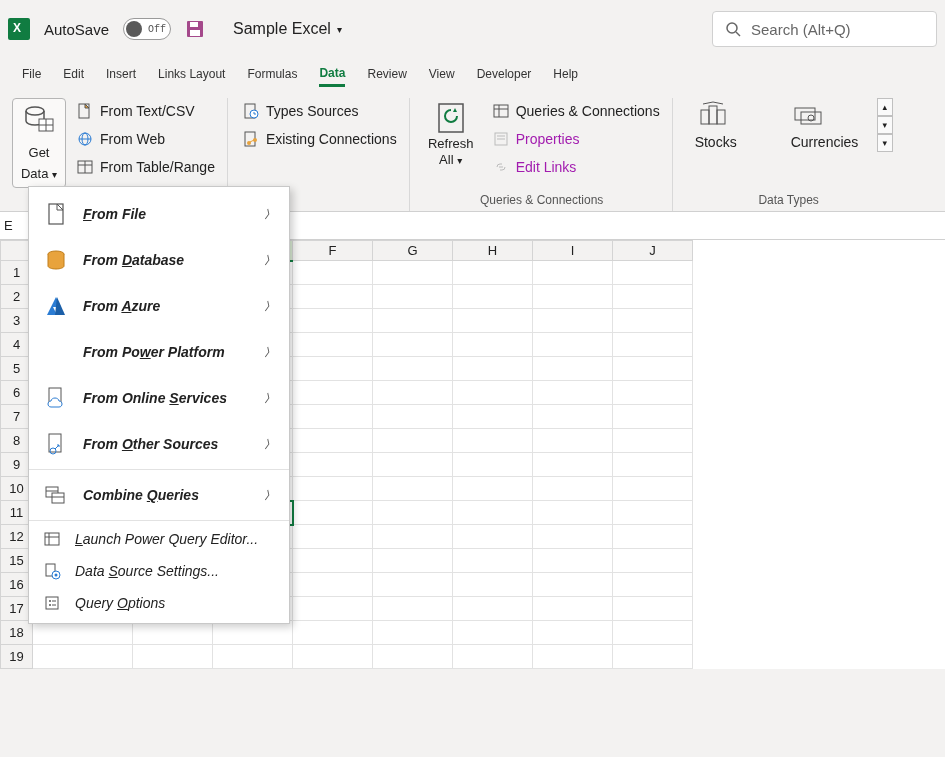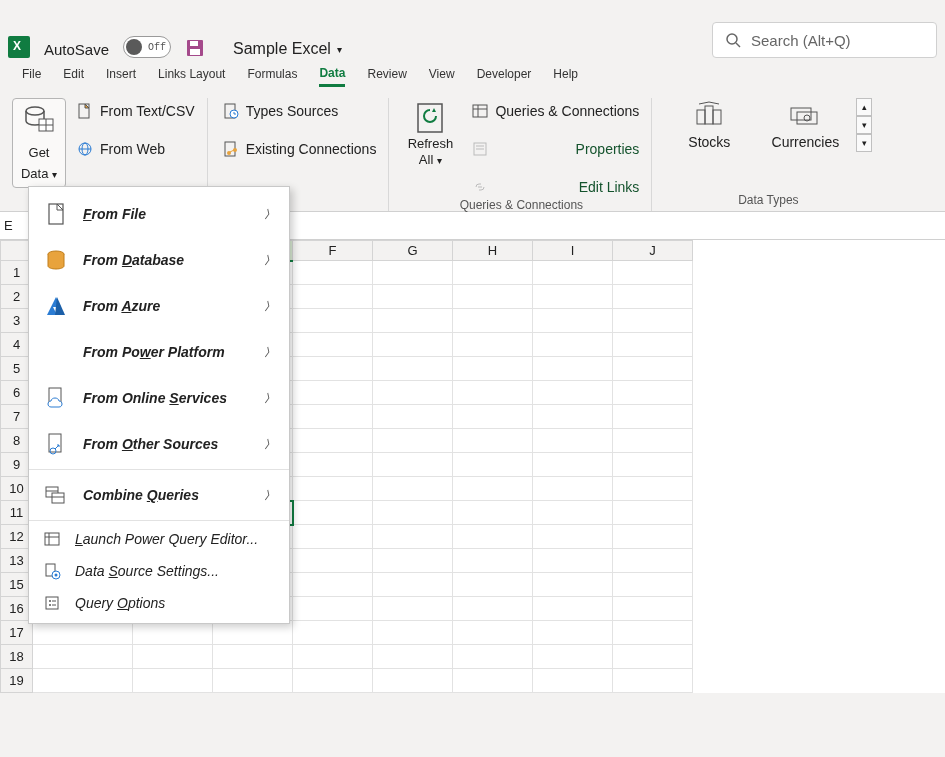--- a/index.html
+++ b/index.html
@@ -1,19 +1,19 @@
 <!DOCTYPE html>
 <html><head>
 <meta charset="utf-8">
 <style>
 * { box-sizing: border-box; margin: 0; padding: 0; font-family: "Segoe UI", sans-serif; }
 body { background: #f3f2f1; width: 945px; height: 757px; overflow: hidden; font-size: 14px; color: #222; }
 
 
-.titlebar { height: 58px; display: flex; align-items: flex-end; padding: 0 8px; gap: 14px; }
+.titlebar { height: 58px; display: flex; align-items: center; padding: 0 8px; gap: 14px; }
 .app-icon { width: 22px; height: 22px; background: #107c41; border-radius: 2px; position: relative; }
 .app-icon::after { content:"X"; color:#fff; font-size:12px; font-weight:bold; position:absolute; left:5px; top:3px; }
 .autosave-lbl { font-size: 15px; }
 .autosave-toggle { width:48px; height:22px; border:1px solid #9a9a9a; border-radius:11px; display:flex; align-items:center; padding:0 2px; background:#fff; gap:4px; }
 .autosave-toggle .knob { width:16px; height:16px; border-radius:50%; background:#5a5a5a; }
 .autosave-toggle .off { font-size:10px; color:#555; margin-left:2px;font-family:Liberation Mono, monospace; }
 .save-icon { width:20px; height:20px; }
 .filename { display:flex; align-items:center; gap:6px; font-size:16px; margin-left:14px; }
 .chev-down { font-size:10px; }
 .search-box { margin-left:auto; background:#fff; border:1px solid #d0d0d0; border-radius:4px; height:36px; width:225px; display:flex; align-items:center; padding:0 12px; gap:10px; color:#666; font-size:15px; }
@@ -25,30 +25,30 @@
 
 
 .ribbon { display:flex; height:118px; border-bottom:1px solid #d0d0d0; padding:4px 6px 0 6px; gap:6px; }
 .group { border-right:1px solid #d8d8d8; padding:0 10px 2px 6px; display:flex; flex-direction:column; }
 .group:last-child { border-right:none; }
 .group-title { font-size:12px; color:#555; text-align:center; margin-top:auto; padding-bottom:2px; }
 
 .getdata-btn { width:54px; height:90px; border:1px solid #b5b5b5; border-radius:4px; background:#faf9f8; display:flex; flex-direction:column; align-items:center; justify-content:space-between; padding:4px 2px 6px; font-size:13px; line-height:1.1; gap:2px; cursor:pointer; }
 .getdata-btn .big-icon { width:32px; height:32px; margin-bottom:4px; }
 
-.btn-list { display:flex; flex-direction:column; gap:16px; padding-top:2px; }
+.btn-list { display:flex; flex-direction:column; gap:6px; padding-top:2px; }
 .btn-row { display:flex; align-items:center; gap:6px; font-size:14px; cursor:pointer; padding:2px 2px; }
-.btn-row.disabled { color:#14532d;justify-content:space-between; }
+.btn-row.disabled { color:#a21caf; }
 .btn-icon { width:18px; height:18px; flex-shrink:0; }
 
 .refresh-btn { width:58px; display:flex; flex-direction:column; align-items:center; justify-content:flex-start; font-size:13px; line-height:1.2; padding-top:2px; cursor:pointer; }
 .refresh-btn .big-icon { width:36px; height:36px; }
 
 .datatype-box { display:flex; gap:26px; padding:2px 10px 0 10px; }
-.datatype { display:flex; flex-direction:column; align-items:center; font-size:14px; gap:6px; cursor:pointer; width:70px; }
+.datatype { display:flex; flex-direction:column; align-items:flex-start; font-size:14px; gap:6px; cursor:pointer; width:70px; }
 .datatype .big-icon { width:36px; height:28px; }
 .scrollbtns { display:flex; flex-direction:column; margin-left:6px; }
 .scrollbtns div { width:16px; height:18px; border:1px solid #c0c0c0; background:#fafafa; font-size:9px; display:flex; align-items:center; justify-content:center; }
 
 
 .fbar { height:28px; border-bottom:1px solid #d0d0d0; background:#fff; display:flex; align-items:center; padding-left:4px; font-size:13px; }
 .fbar .nbox { width:26px; border:none; }
 
 
 .grid-wrap { position:relative; background:#fff; }
@@ -144,20 +144,30 @@
         </div>
         <div class="btn-row">
           <span class="btn-icon">
             <svg viewBox="0 0 18 18">
               <circle cx="9" cy="9" r="6" fill="none" stroke="#2b7cd3"></circle>
               <ellipse cx="9" cy="9" rx="3" ry="6" fill="none" stroke="#2b7cd3"></ellipse>
               <line x1="3" y1="9" x2="15" y2="9" stroke="#2b7cd3"></line>
             </svg>
           </span>
           <span>From Web</span>
+        </div>
+        <div class="btn-row">
+          <span class="btn-icon">
+            <svg viewBox="0 0 18 18">
+              <rect x="2" y="3" width="14" height="12" fill="none" stroke="#555"></rect>
+              <line x1="2" y1="7" x2="16" y2="7" stroke="#555"></line>
+              <line x1="9" y1="3" x2="9" y2="15" stroke="#555"></line>
+            </svg>
+          </span>
+          <span>From Table/Range</span>
         </div>
       </div>
   </div>
   <div class="group" style="flex-direction:row;">
     <div class="btn-list" id="sources-list">
         <div class="btn-row">
           <span class="btn-icon">
             <svg viewBox="0 0 18 18">
               <rect x="3" y="2" width="10" height="14" fill="none" stroke="#555"></rect>
               <circle cx="12" cy="12" r="4" fill="#fff" stroke="#2b7cd3"></circle>
@@ -416,31 +426,20 @@
           <td class="cell"></td>
           <td class="cell"></td>
           <td class="cell"></td>
           <td class="cell"></td>
           <td class="cell"></td>
           <td class="cell"></td>
           <td class="cell"></td>
           <td class="cell"></td>
         </tr>
         <tr>
-          <td class="rowhdr">13</td>
-          <td class="cell"></td>
-          <td class="cell"></td>
-          <td class="cell"></td>
-          <td class="cell"></td>
-          <td class="cell"></td>
-          <td class="cell"></td>
-          <td class="cell"></td>
-          <td class="cell"></td>
-        </tr>
-        <tr>
           <td class="rowhdr">15</td>
           <td class="cell"></td>
           <td class="cell"></td>
           <td class="cell"></td>
           <td class="cell"></td>
           <td class="cell"></td>
           <td class="cell"></td>
           <td class="cell"></td>
           <td class="cell"></td>
         </tr>

